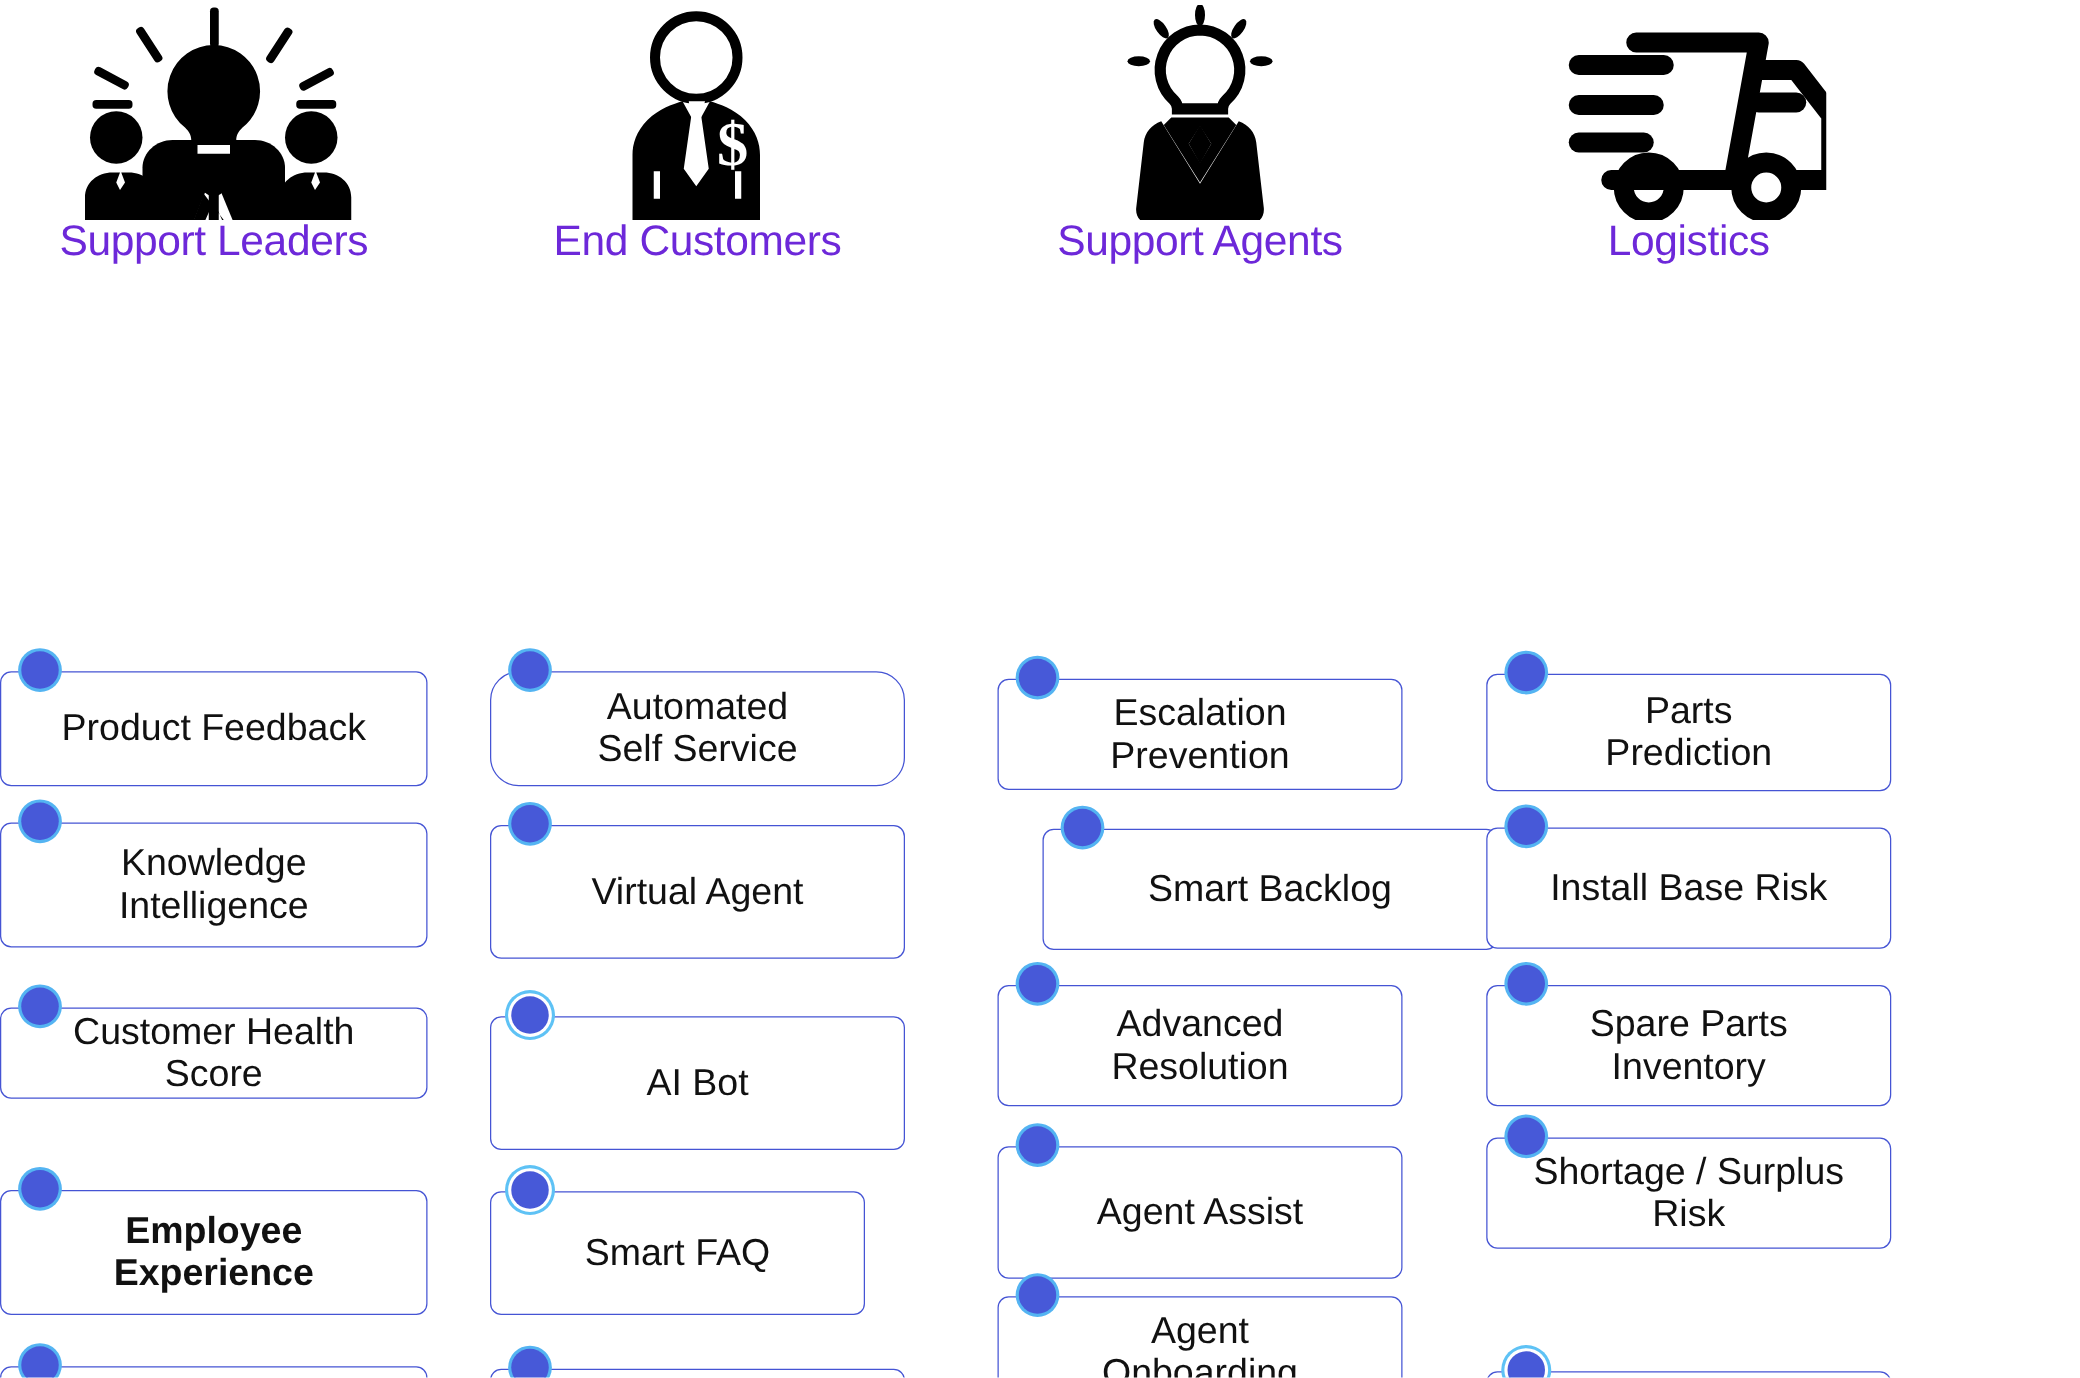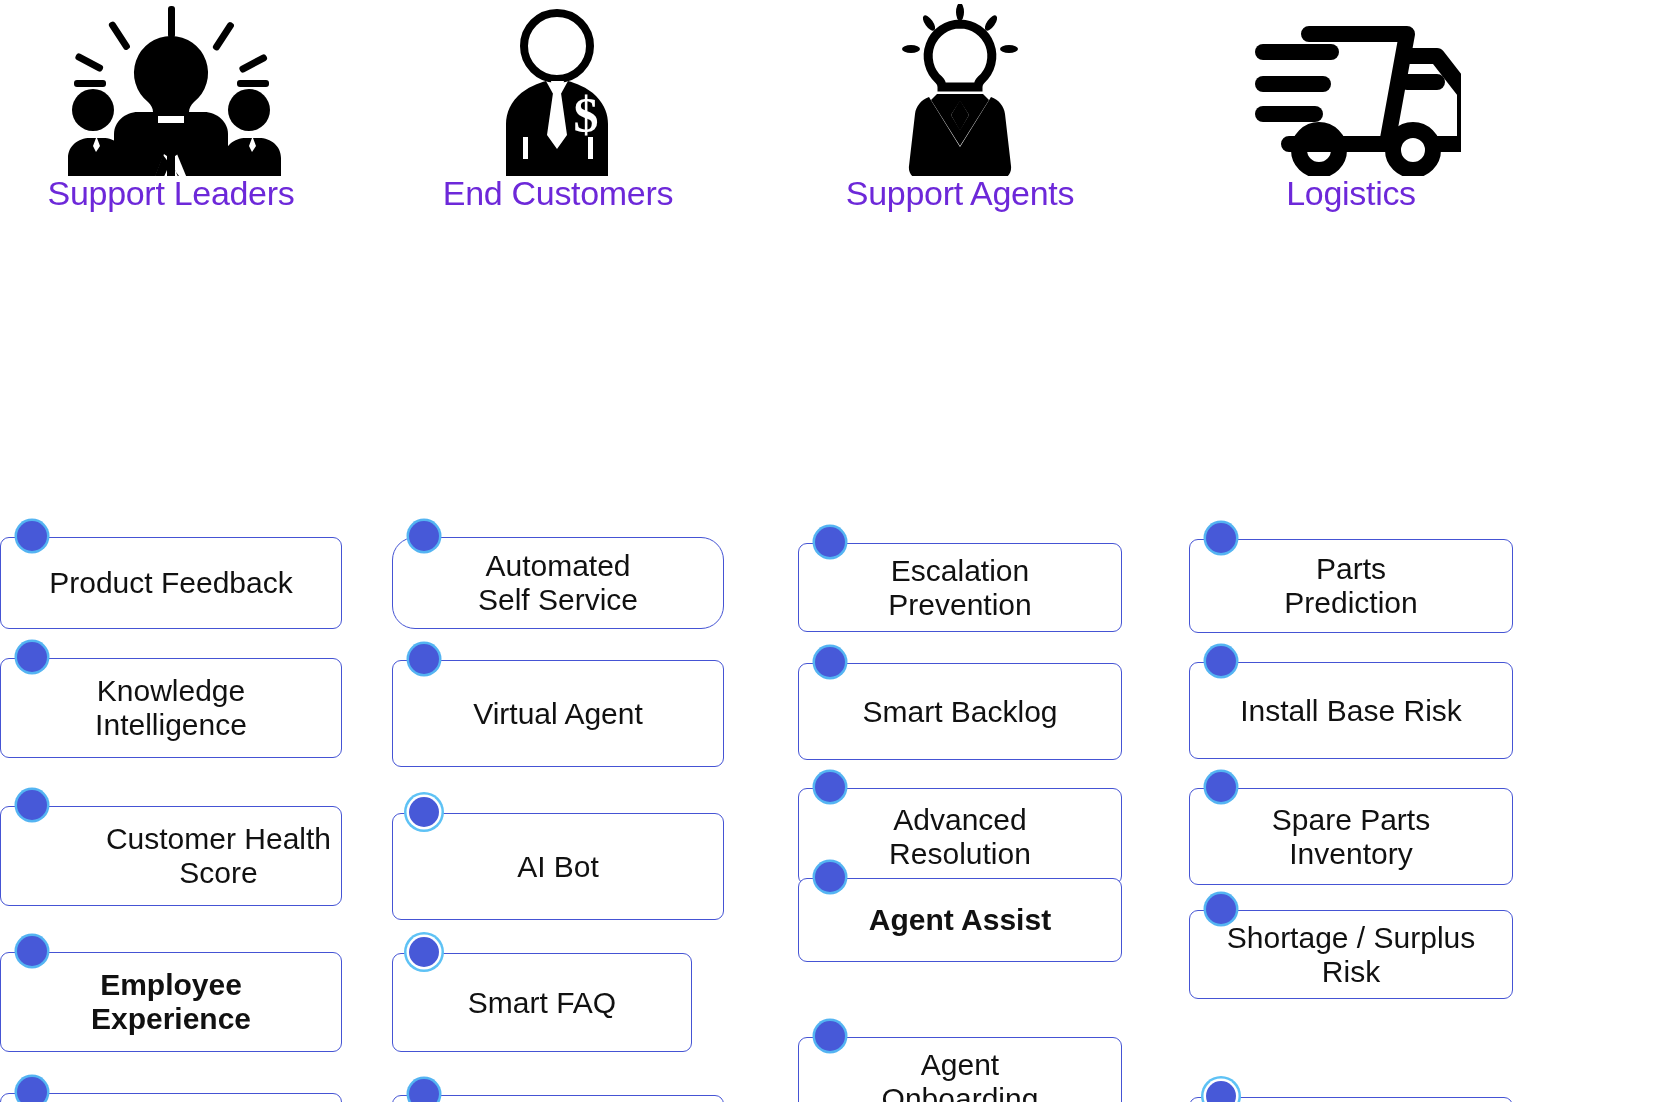--- a/index.html
+++ b/index.html
@@ -123,21 +123,21 @@
     <div class="items">
       <div class="item" style="top:287px; height:92px; width:342px;">
         <span class="dot"></span>
         <span class="item-label">Product Feedback</span>
       </div>
       <div class="item" style="top:408px; height:100px; width:342px;justify-content:center;">
         <span class="dot"></span>
         <span class="item-label">Knowledge
 Intelligence</span>
       </div>
-      <div class="item" style="top:556px; height:100px; width:342px;justify-content:flex-end;">
+      <div class="item" style="top:556px; height:73px; width:342px;">
         <span class="dot"></span>
         <span class="item-label">Customer Health
 Score</span>
       </div>
       <div class="item" style="top:702px; height:100px; width:342px;font-weight:bold;">
         <span class="dot"></span>
         <span class="item-label">Employee
 Experience</span>
       </div>
       <div class="item" style="top:843px; height:100px; width:342px;">
@@ -208,30 +208,30 @@
         </svg>
       </div>
       <div class="col-title">Support Agents</div>
     </div>
     <div class="items">
       <div class="item" style="top:293px; height:89px; width:324px;">
         <span class="dot"></span>
         <span class="item-label">Escalation
 Prevention</span>
       </div>
-      <div class="item" style="top:413px; height:97px; width:324px;">
+      <div class="item" style="top:413px; height:97px; width:364px;margin-left:36px;">
         <span class="dot"></span>
         <span class="item-label">Smart Backlog</span>
       </div>
       <div class="item" style="top:538px; height:97px; width:324px;">
         <span class="dot"></span>
         <span class="item-label">Advanced
 Resolution</span>
       </div>
-      <div class="item" style="top:628px; height:84px; width:324px;font-weight:bold;">
+      <div class="item" style="top:667px; height:106px; width:324px;">
         <span class="dot"></span>
         <span class="item-label">Agent Assist</span>
       </div>
       <div class="item" style="top:787px; height:89px; width:324px;">
         <span class="dot"></span>
         <span class="item-label">Agent
 Onboarding</span>
       </div>
 
     </div>

